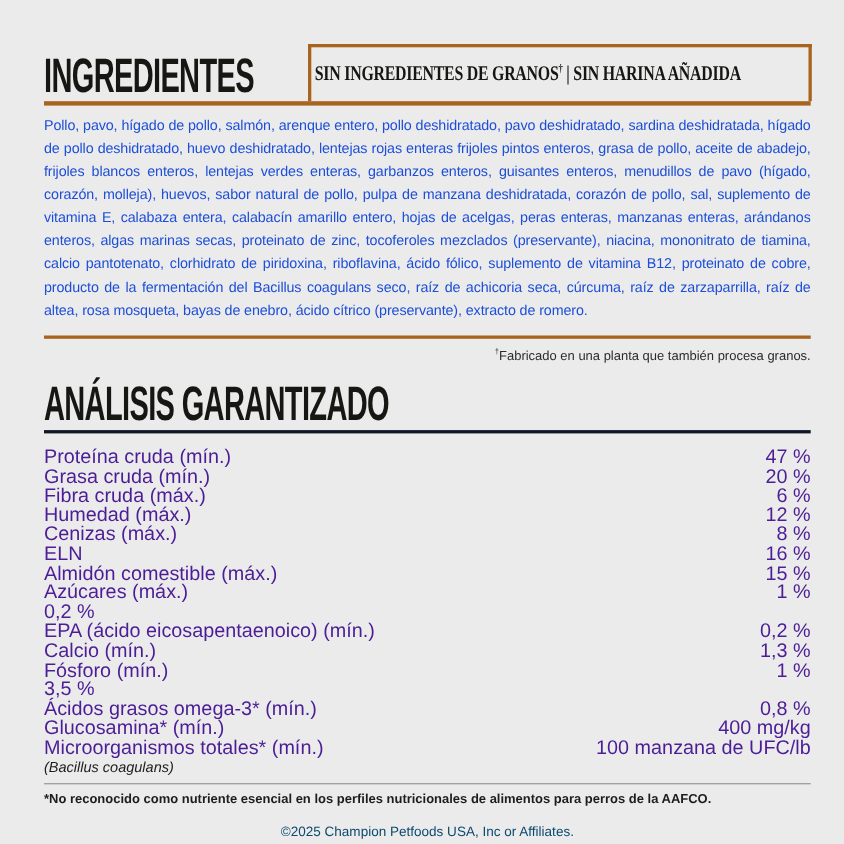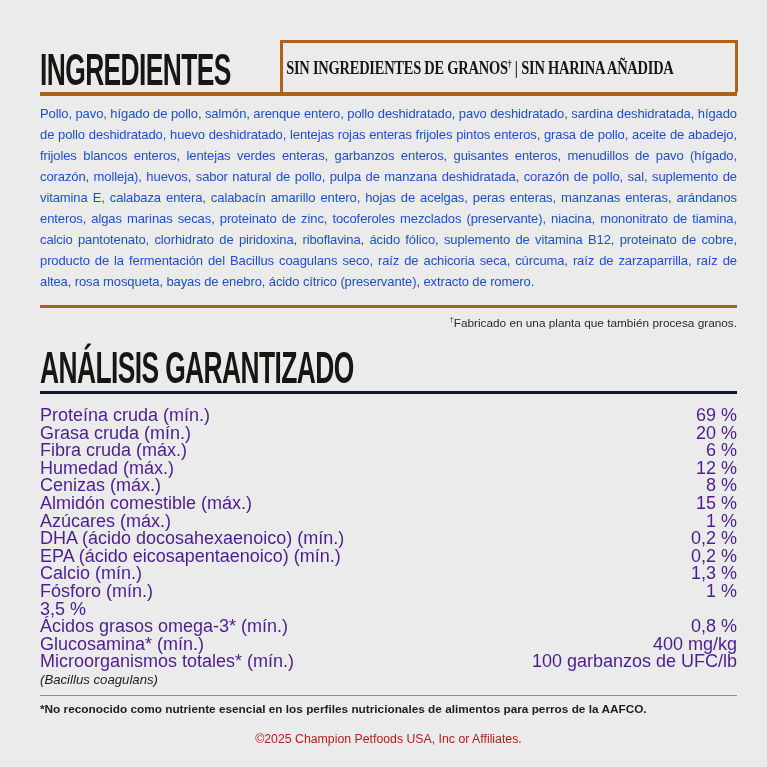--- a/index.html
+++ b/index.html
@@ -68,21 +68,21 @@
   .row-label{text-align:left;white-space:nowrap;}
   .row-value{text-align:right;white-space:nowrap;}
   .row-sublabel{font-size:13.2px;line-height:17.6px;font-style:italic;}
 
   .thin-divider{border:none;border-top:1px solid #8f8f8f;margin:6px 0 0 0;}
 
   .aafco-note{font-size:11.8px;line-height:14px;color:#1d1d1b;margin-top:6px;font-weight:bold;}
 
   .copyright{
     margin-top:16px;text-align:center;
-    font-size:12.3px;color:#b91c1c;
+    font-size:12.3px;color:#0c4a6e;
   }
 </style>
 </head>
 <body>
 
 <div class="page">
 
   <div class="header-row">
     <div class="title-wrap">
       <div class="display-title">INGREDIENTES</div>
@@ -98,48 +98,51 @@
 
   <div class="footnote"><sup>†</sup><span>Fabricado en una planta que también procesa granos.</span></div>
 
   <div class="analysis-header">
     <div class="display-title">ANÁLISIS GARANTIZADO</div>
   </div>
 
   <div class="analysis-table">
       <div class="analysis-row">
         <span class="row-label">Proteína cruda (mín.)</span>
-        <span class="row-value">69 %</span>
+        <span class="row-value">47 %</span>
       </div>
       <div class="analysis-row">
         <span class="row-label">Grasa cruda (mín.)</span>
         <span class="row-value">20 %</span>
       </div>
       <div class="analysis-row">
         <span class="row-label">Fibra cruda (máx.)</span>
         <span class="row-value">6 %</span>
       </div>
       <div class="analysis-row">
         <span class="row-label">Humedad (máx.)</span>
         <span class="row-value">12 %</span>
       </div>
       <div class="analysis-row">
         <span class="row-label">Cenizas (máx.)</span>
         <span class="row-value">8 %</span>
       </div>
       <div class="analysis-row">
+        <span class="row-label">ELN</span>
+        <span class="row-value">16 %</span>
+      </div>
+      <div class="analysis-row">
         <span class="row-label">Almidón comestible (máx.)</span>
         <span class="row-value">15 %</span>
       </div>
       <div class="analysis-row">
         <span class="row-label">Azúcares (máx.)</span>
         <span class="row-value">1 %</span>
       </div>
       <div class="analysis-row">
-        <span class="row-label">DHA (ácido docosahexaenoico) (mín.)</span>
         <span class="row-value">0,2 %</span>
       </div>
       <div class="analysis-row">
         <span class="row-label">EPA (ácido eicosapentaenoico) (mín.)</span>
         <span class="row-value">0,2 %</span>
       </div>
       <div class="analysis-row">
         <span class="row-label">Calcio (mín.)</span>
         <span class="row-value">1,3 %</span>
       </div>
@@ -153,21 +156,21 @@
       <div class="analysis-row">
         <span class="row-label">Ácidos grasos omega-3* (mín.)</span>
         <span class="row-value">0,8 %</span>
       </div>
       <div class="analysis-row">
         <span class="row-label">Glucosamina* (mín.)</span>
         <span class="row-value">400 mg/kg</span>
       </div>
       <div class="analysis-row">
         <span class="row-label">Microorganismos totales* (mín.)</span>
-        <span class="row-value">100 garbanzos de UFC/lb</span>
+        <span class="row-value">100 manzana de UFC/lb</span>
       </div>
       <div class="row-sublabel">(Bacillus coagulans)</div>
     </div>
 
   <hr class="thin-divider">
 
   <div class="aafco-note">*No reconocido como nutriente esencial en los perfiles nutricionales de alimentos para perros de la AAFCO.</div>
 
   <div class="copyright">©2025 Champion Petfoods USA, Inc or Affiliates.</div>
 

